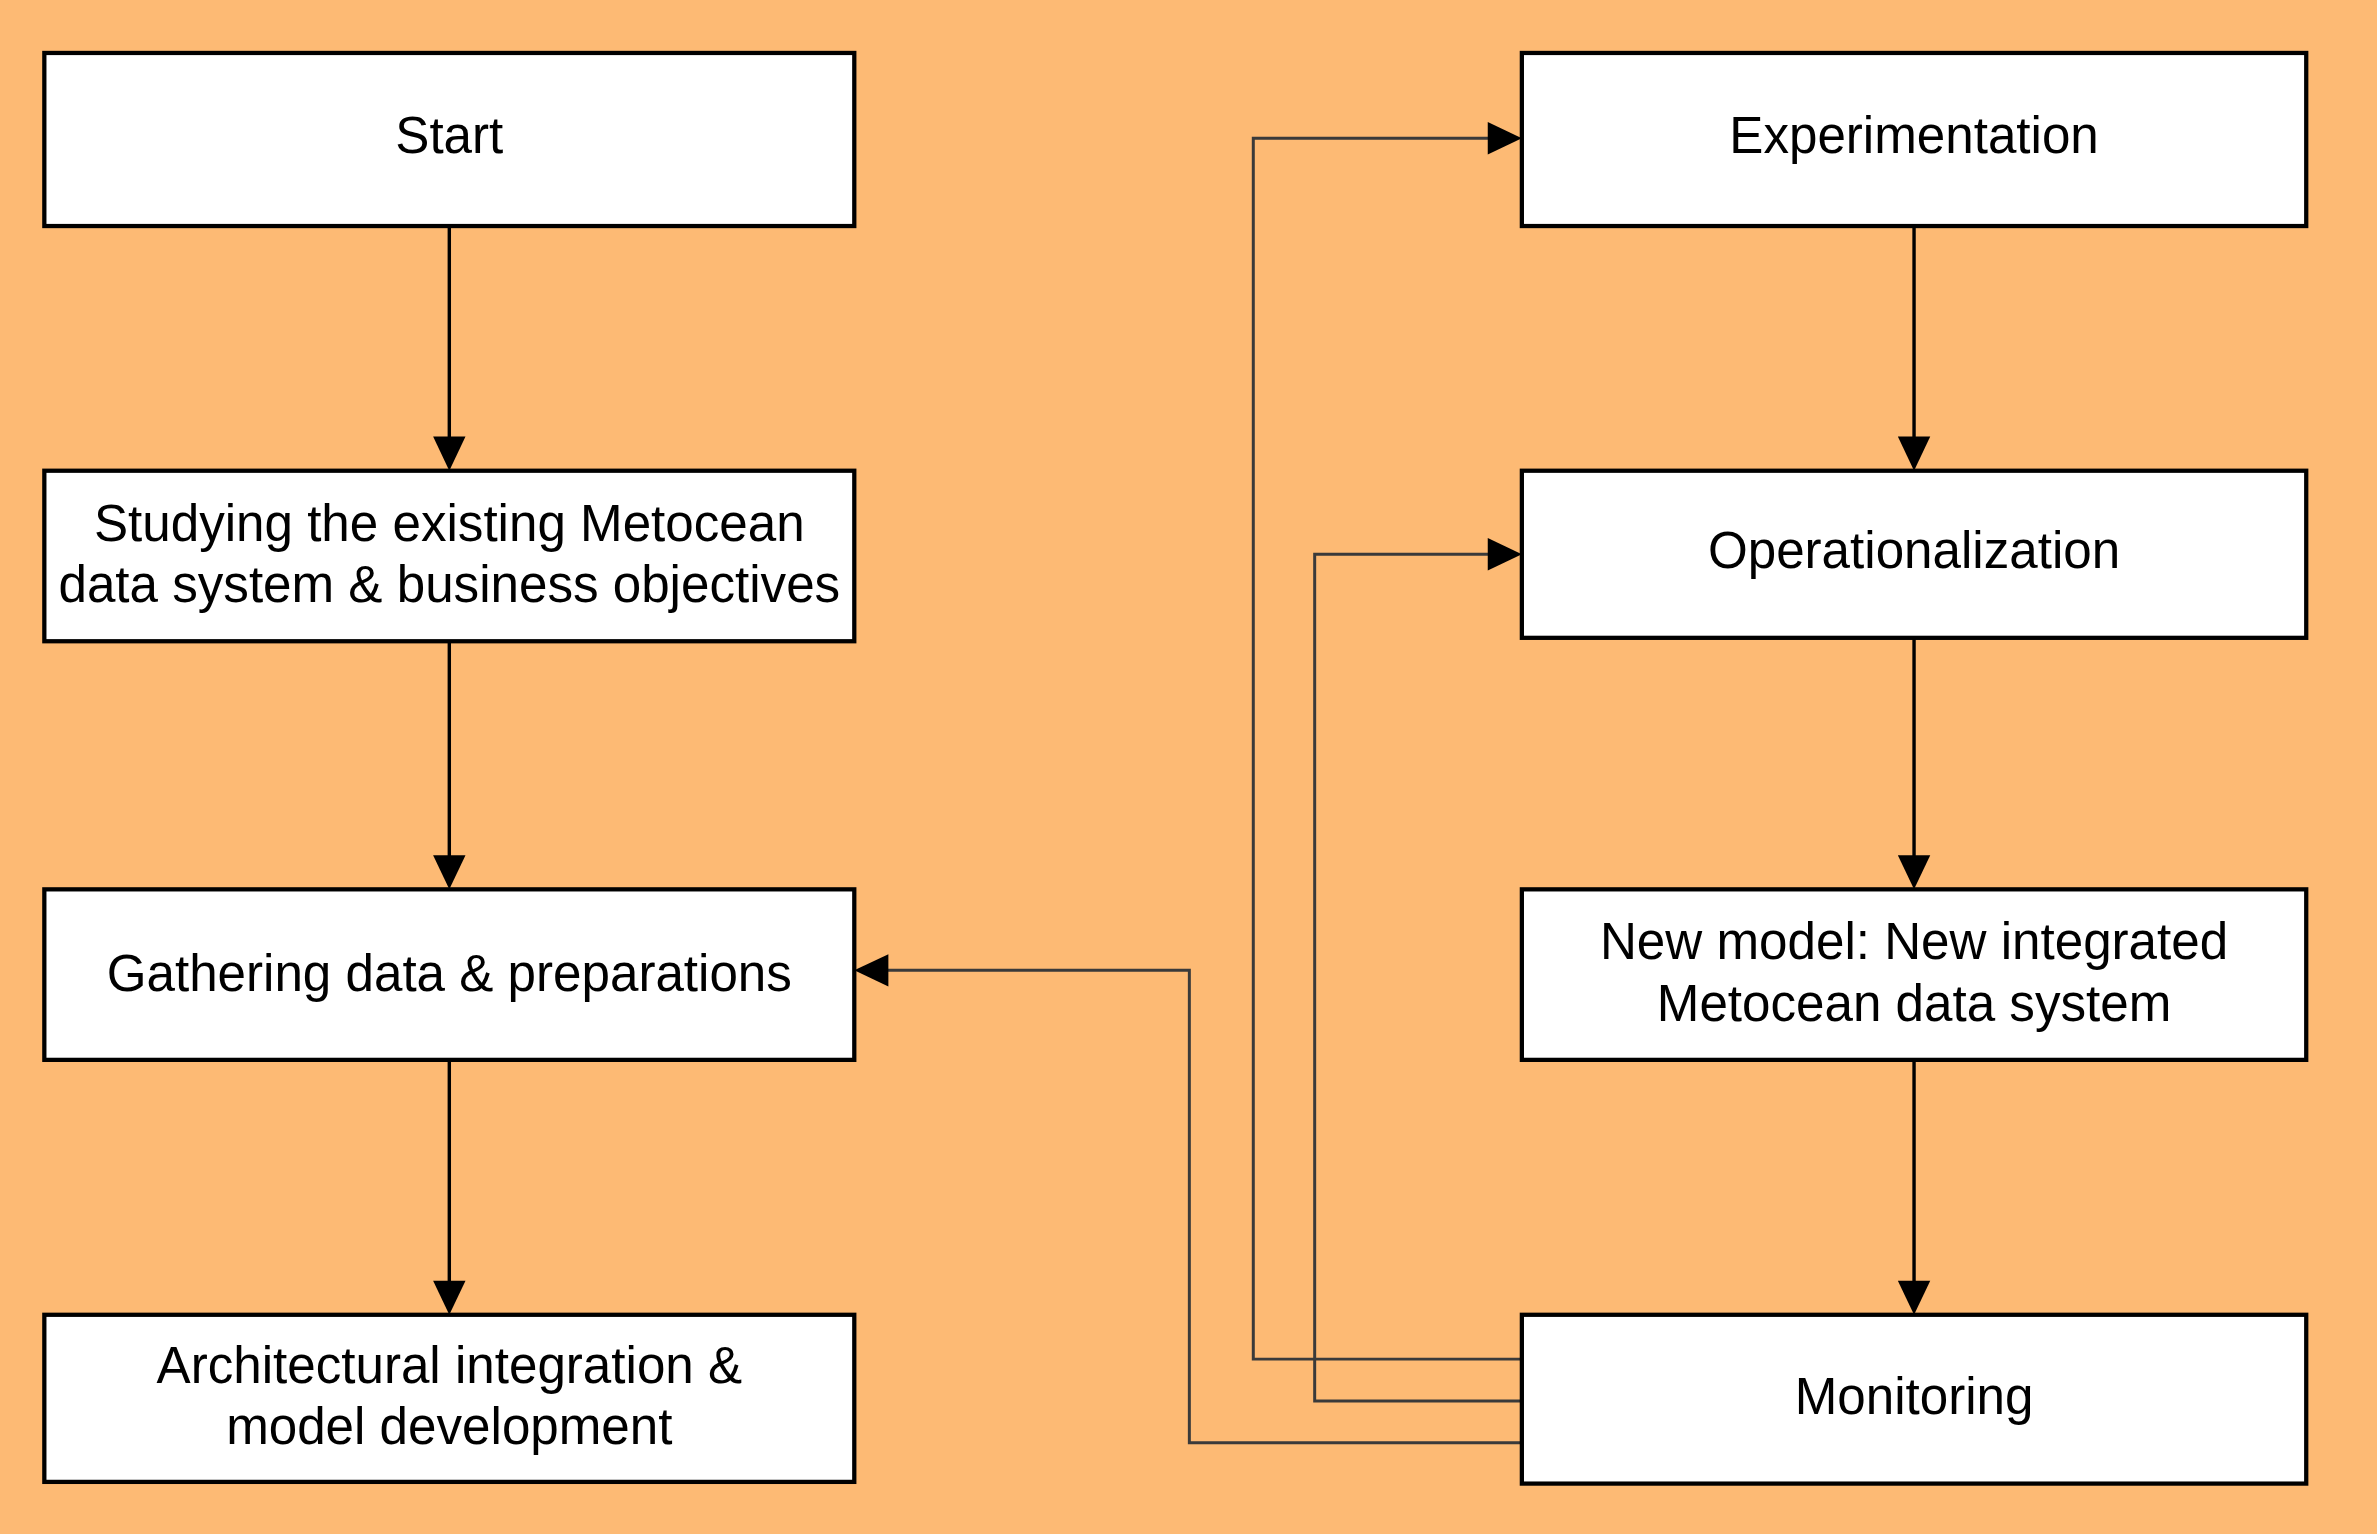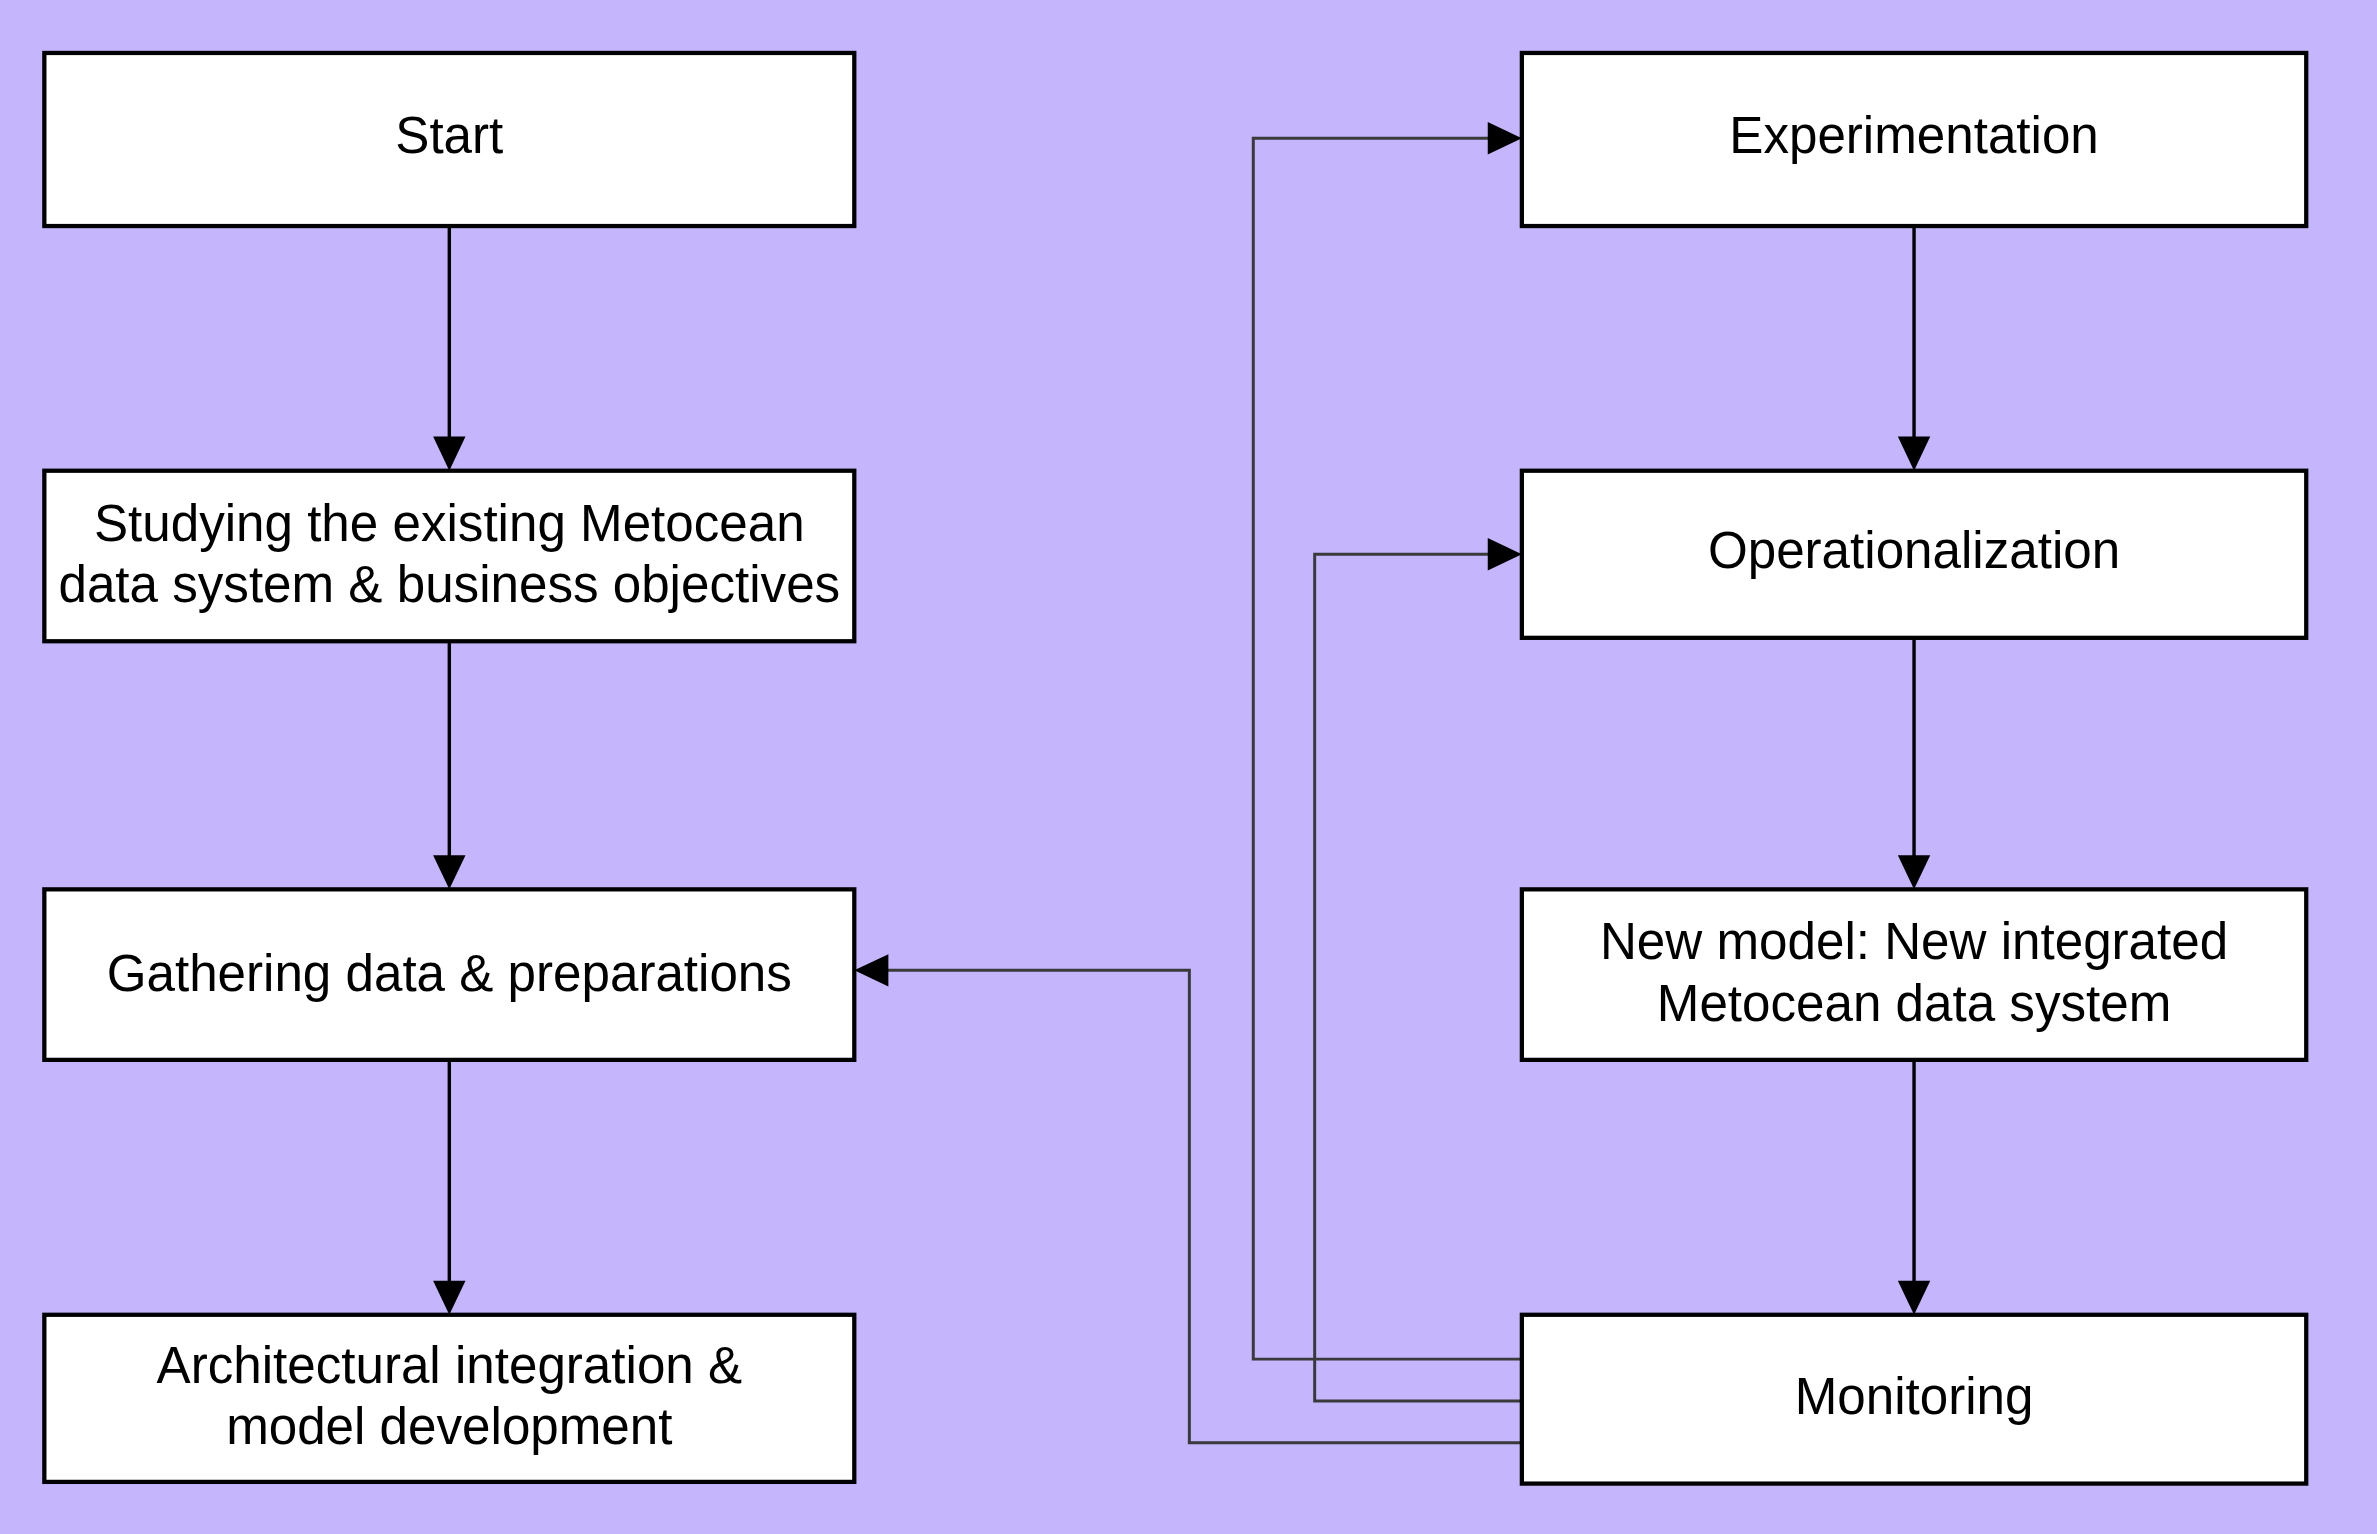--- a/index.html
+++ b/index.html
@@ -10,21 +10,21 @@
   body {
     width: 2377px;
     height: 1534px;
     font-family: "Liberation Sans", sans-serif;
     overflow: hidden;
   }
   #flowchart-root {
     position: relative;
     width: 2377px;
     height: 1534px;
-    background: #c4b5fd;
+    background: #fdba74;
   }
   svg.diagram {
     display: block;
     width: 2377px;
     height: 1534px;
   }
   .node-rect {
     fill: #ffffff;
     stroke: #000000;
     stroke-width: 5;

